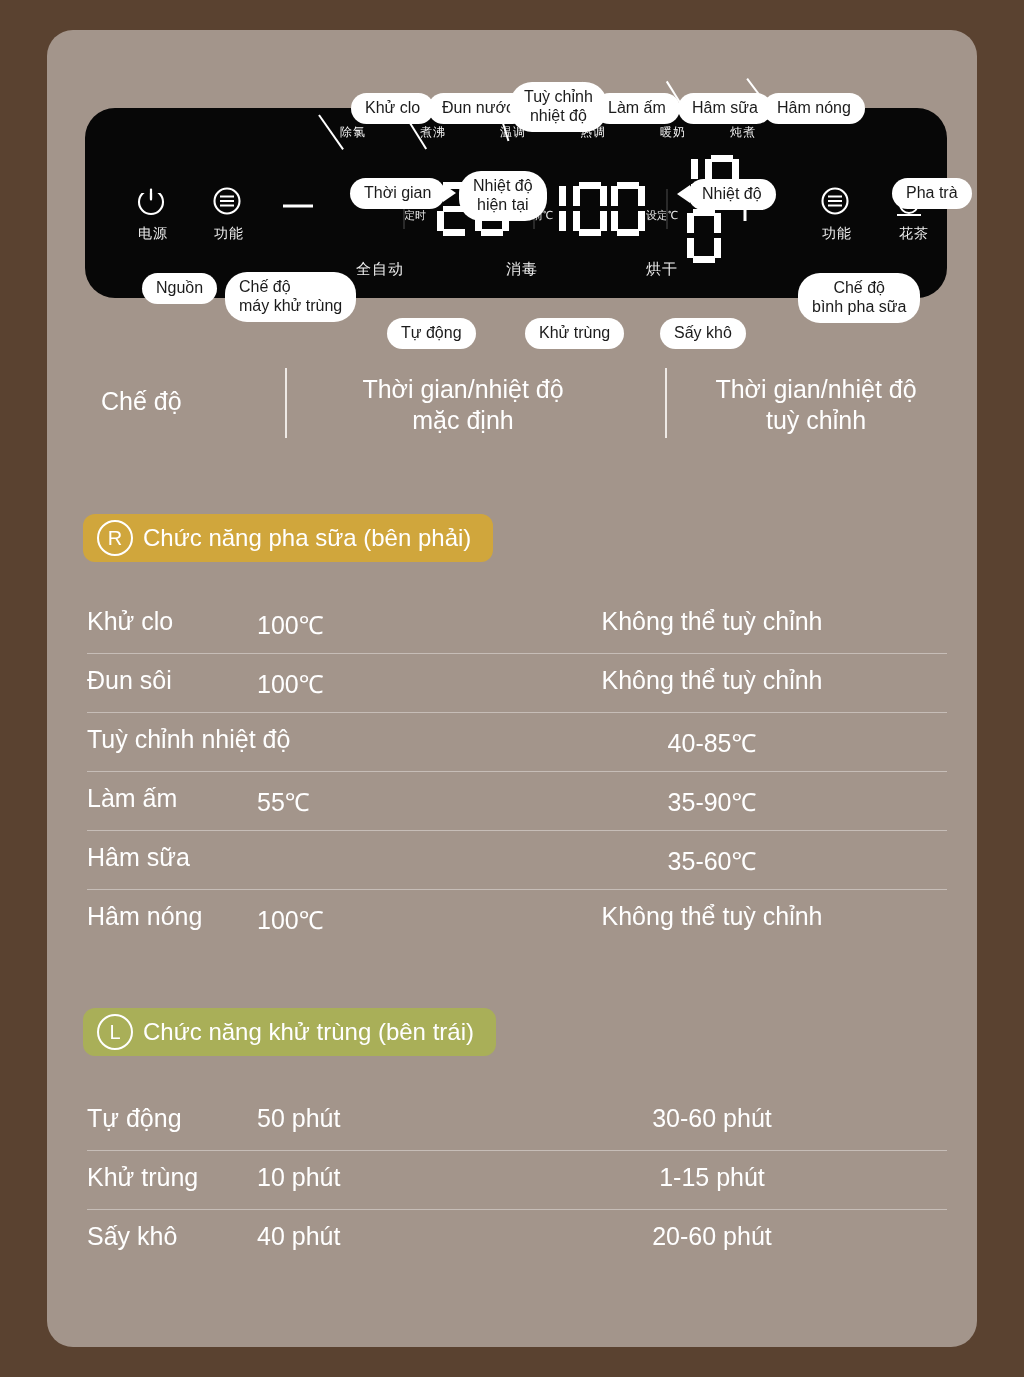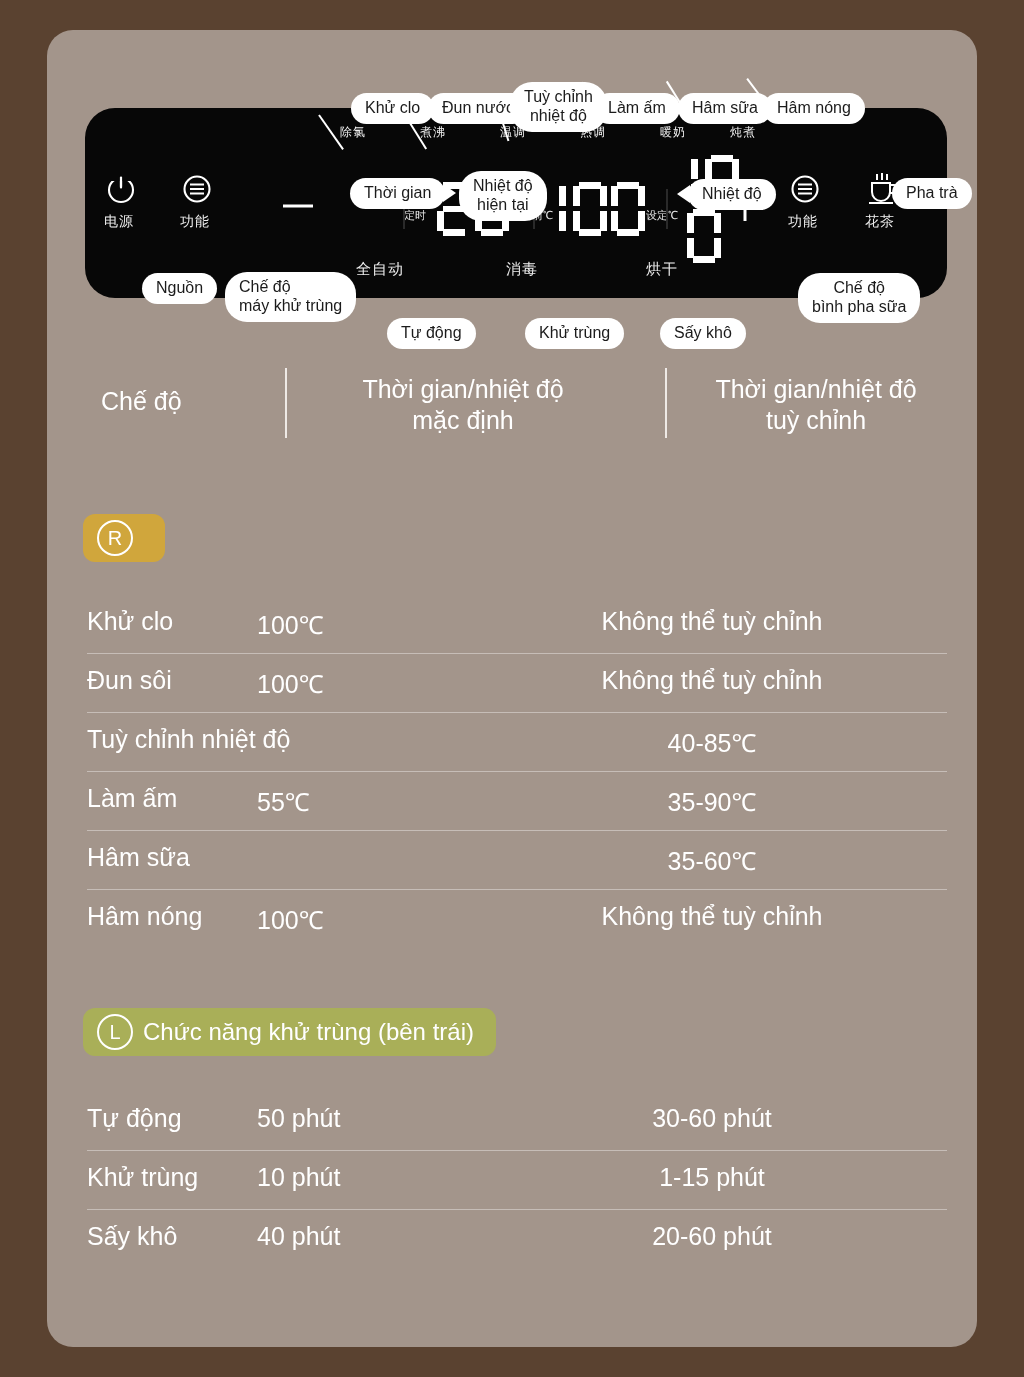--- a/index.html
+++ b/index.html
@@ -63,23 +63,23 @@
     white-space:nowrap;
     transform:translateX(-50%);
     top:56px;
     margin-top:44px;
   }
 
   
   .icon-btn{
     position:absolute;
     width:64px;
-    text-align:left;
+    text-align:right;
     transform:translateX(-50%);
-    top:64px;
+    top:76px;
   }
   .icon-btn .glyph{
     display:block;
     height:40px;
   }
   .icon-btn .cn{
     display:block;
     color:#efefef;
     font-size:14px;
     letter-spacing:1px;
@@ -381,20 +381,21 @@
     <span class="vrule" style="left:190px"></span>
     <div class="th col2">Thời gian/nhiệt độ
 mặc định</div>
     <span class="vrule" style="left:570px"></span>
     <div class="th col3">Thời gian/nhiệt độ
 tuỳ chỉnh</div>
   </div>
 
   <div class="section-banner" style="top:484px;background:#d0a63c">
     <span class="rl">R</span>
+    <span>Chức năng pha sữa (bên phải)</span>
   </div>
 
   <div class="trow" style="top:565px">
     <span class="cell c1">Khử clo</span>
     <span class="cell c2">100℃</span>
     <span class="cell c3">Không thể tuỳ chỉnh</span>
     <span class="sep"></span>
   </div>
   <div class="trow" style="top:624px">
     <span class="cell c1">Đun sôi</span>

